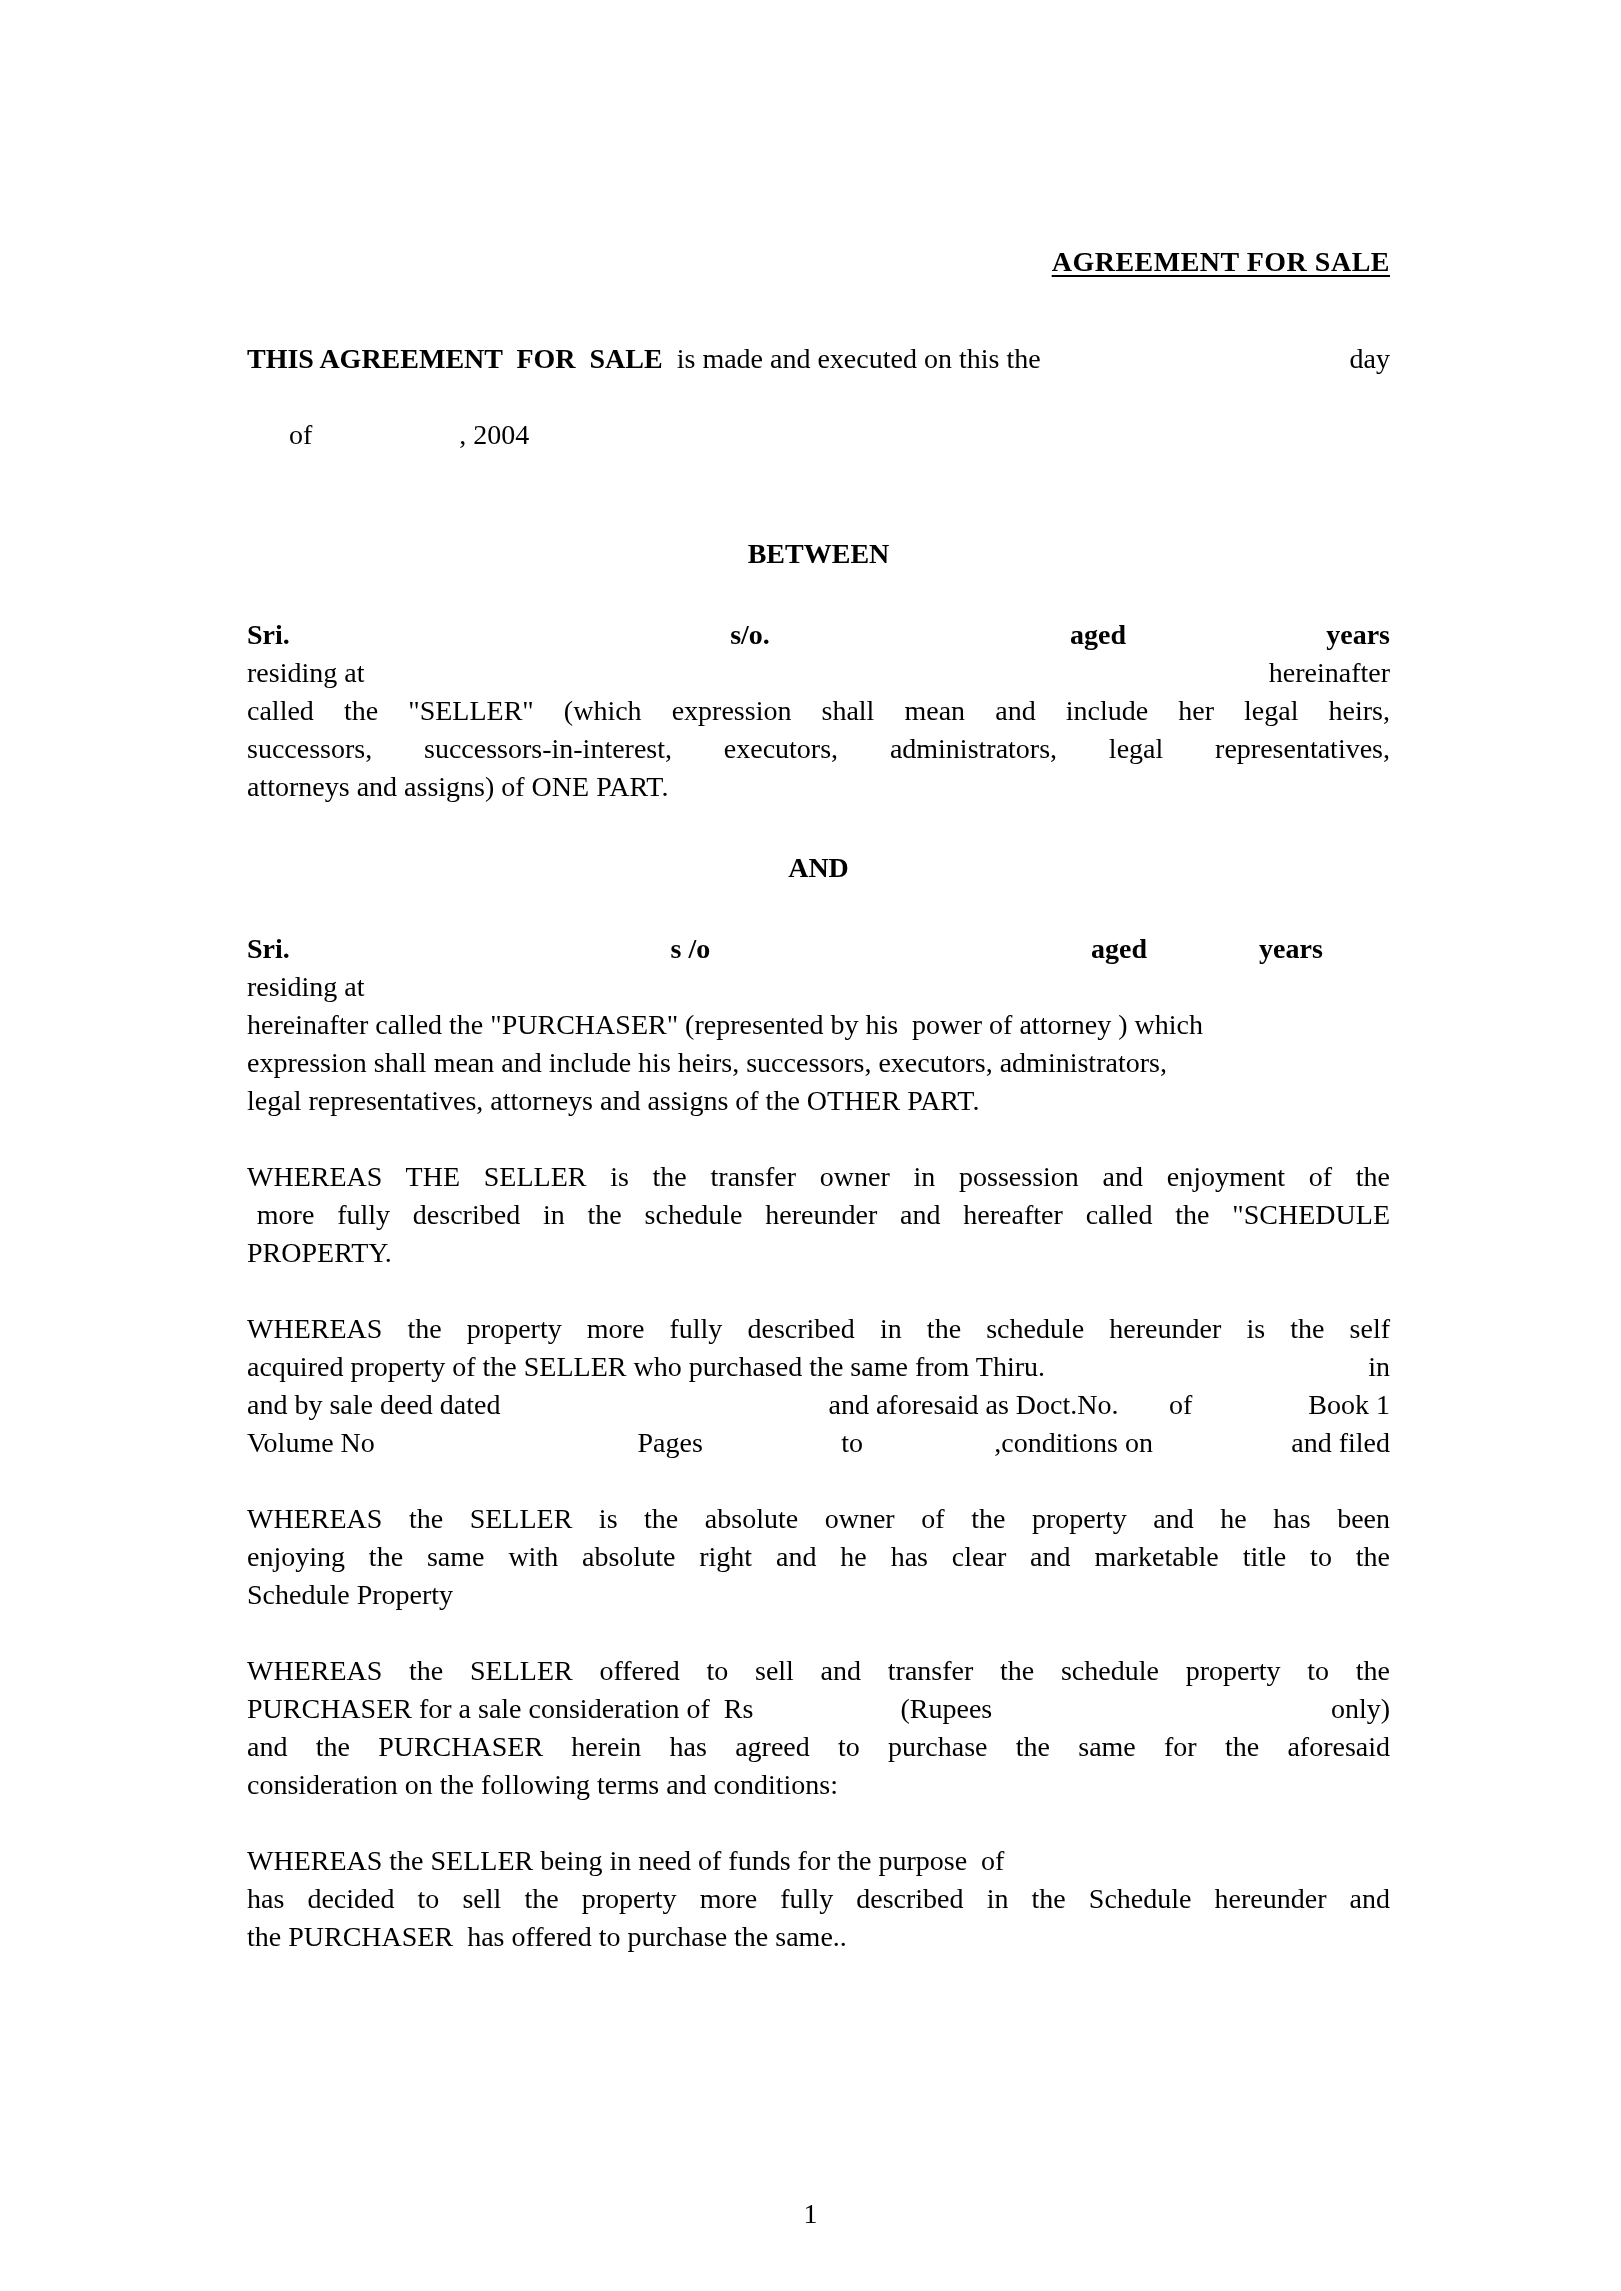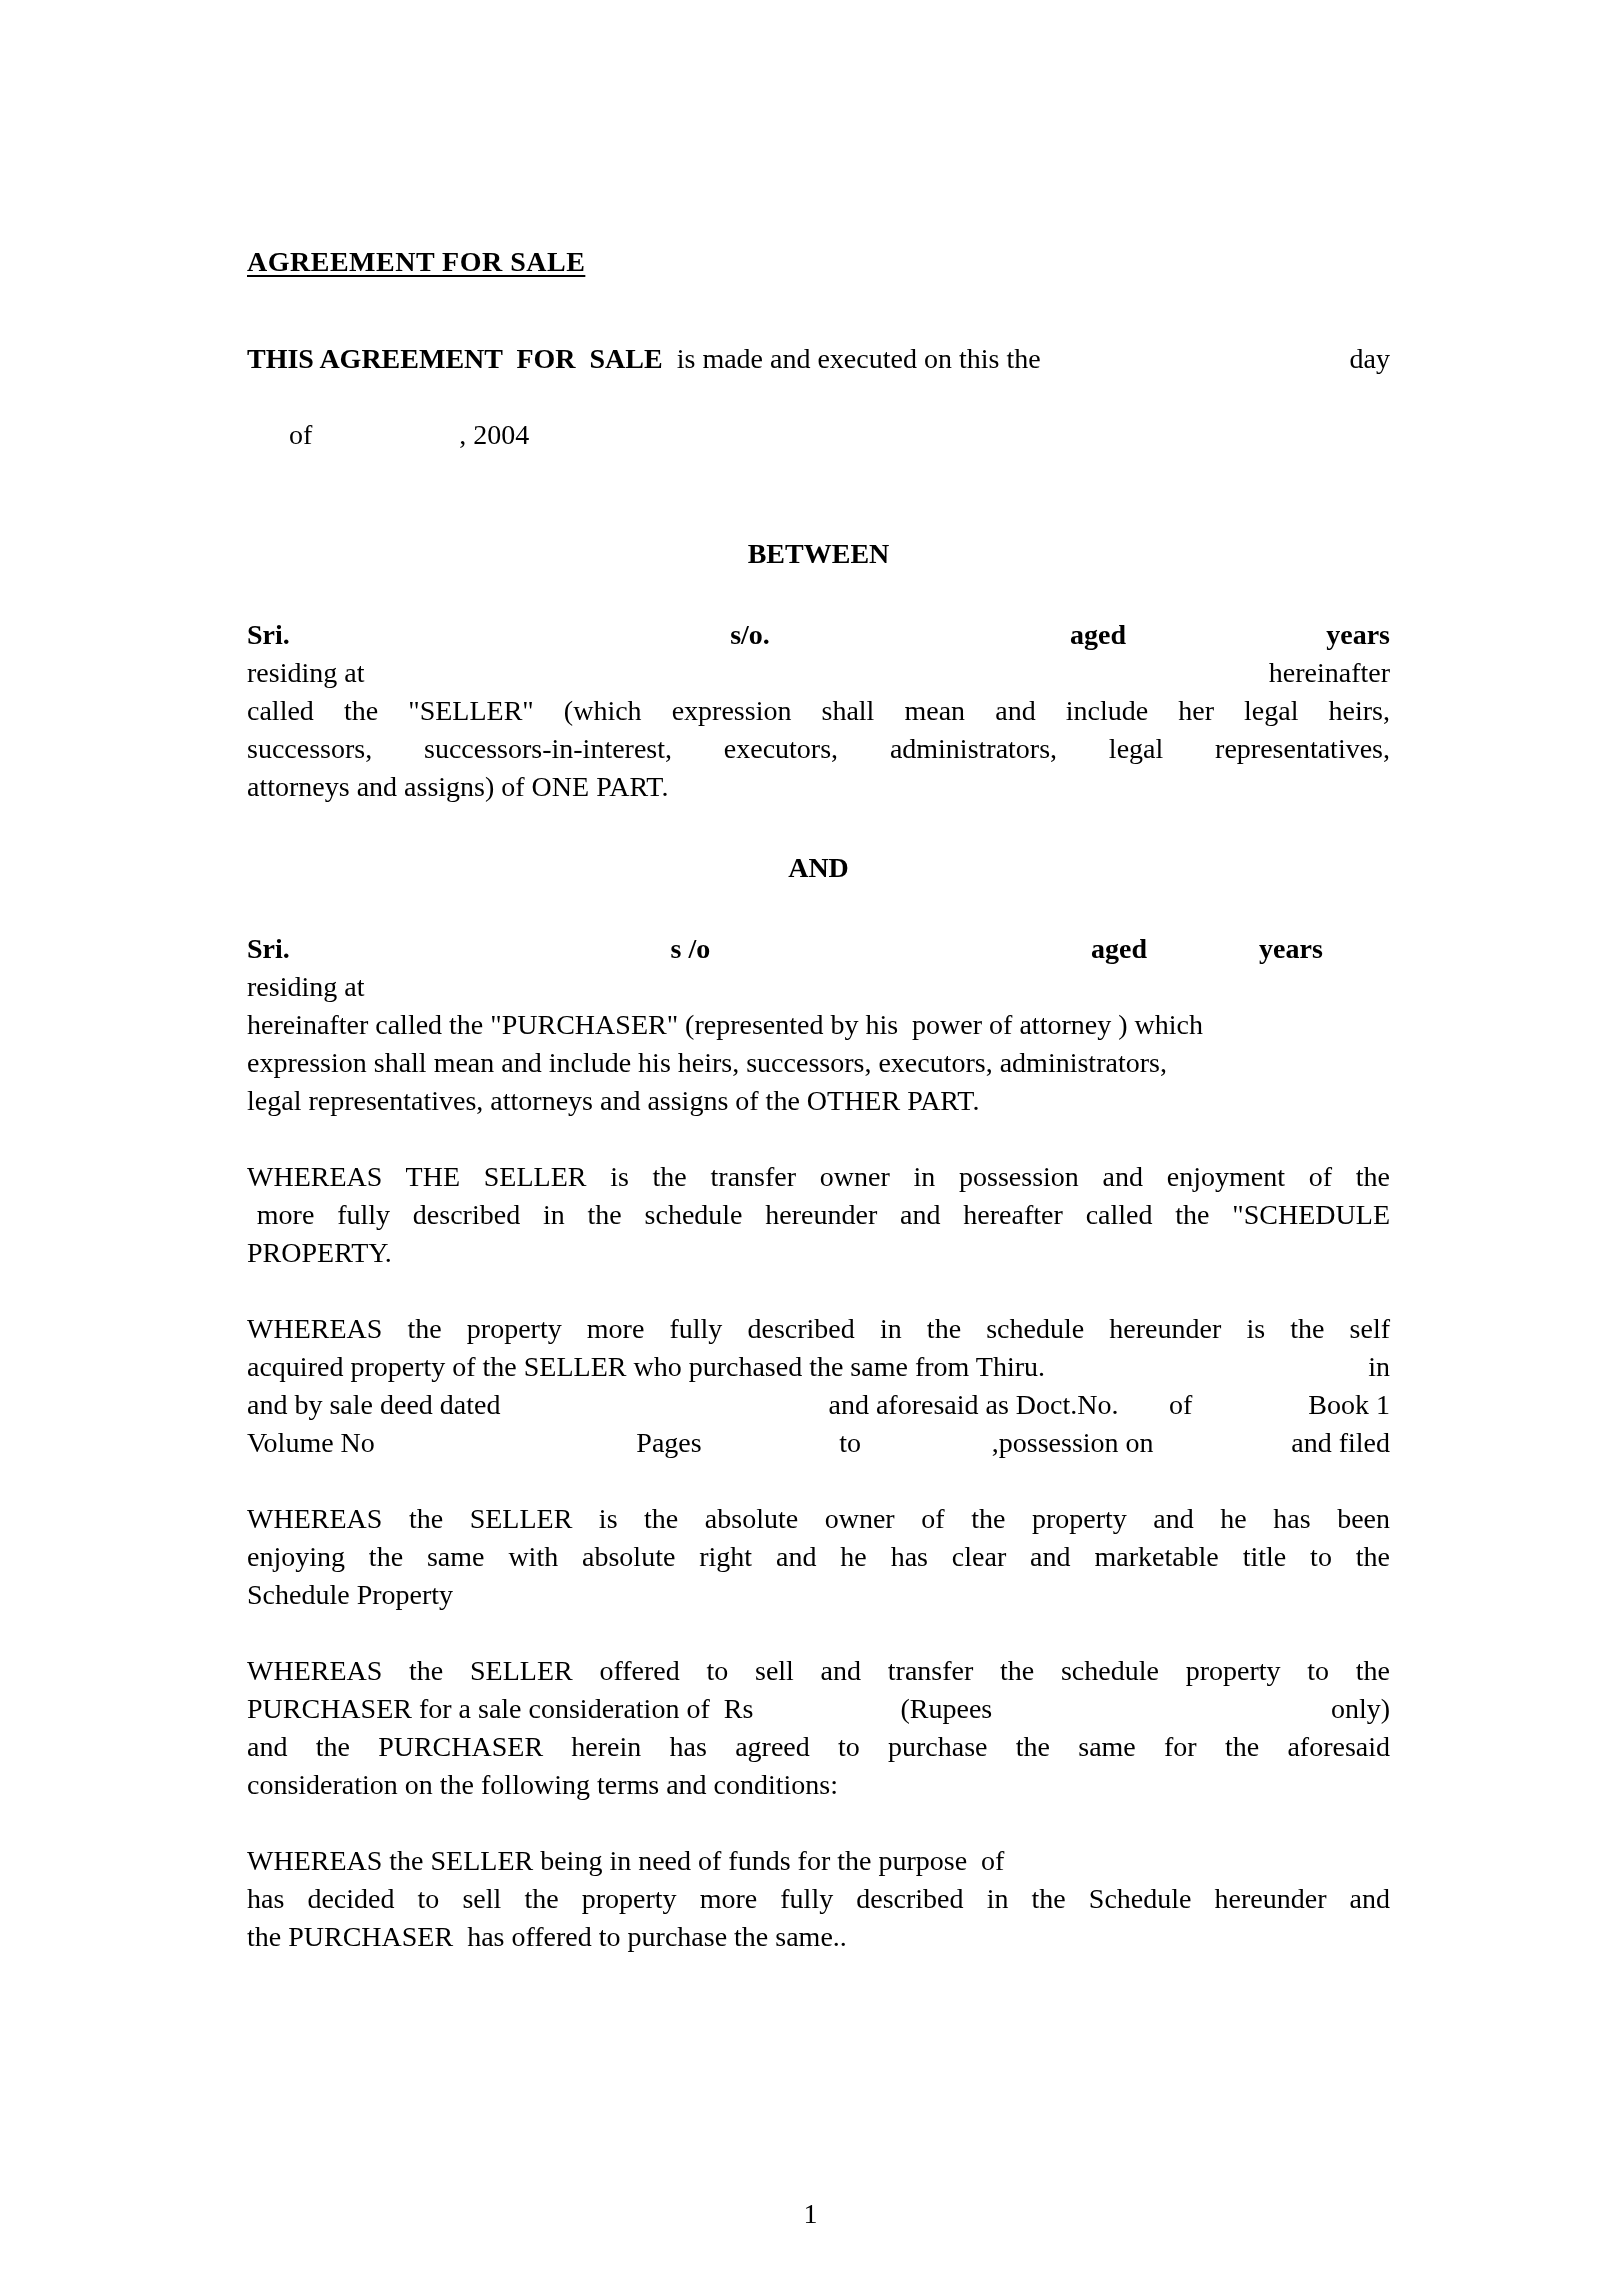--- a/index.html
+++ b/index.html
@@ -10,21 +10,21 @@
     height: 2292px;
     background: #ffffff;
     color: #000000;
     font-family: "Liberation Serif", "DejaVu Serif", serif;
     font-size: 28px;
     line-height: 38px;
     padding: 243px 231px 0 247px;
     overflow: hidden;
   }
   .title {
-    text-align: left;
+    text-align: right;
     font-weight: bold;
     text-decoration: underline;
     text-underline-offset: 3.9px;
     margin-bottom: 59px;
     letter-spacing: 0.5px;
   }
   .heading {
     text-align: center;
     font-weight: bold;
     margin: 43px 0;
@@ -129,21 +129,21 @@
       <span class="sp" style="flex-grow:2.3"></span>
       <span>Book 1</span>
     </div>
     <div class="ln fx">
       <span>Volume No</span>
       <span class="sp" style="flex-grow:1.9"></span>
       <span>Pages</span>
       <span class="sp" style="flex-grow:1"></span>
       <span>to</span>
       <span class="sp" style="flex-grow:0.95"></span>
-      <span>,possession on</span>
+      <span>,conditions on</span>
       <span class="sp" style="flex-grow:1"></span>
       <span>and filed</span>
     </div>
   </div>
 
   <div class="para">
     <div class="ln just">WHEREAS the SELLER is the absolute owner of the property and he has been</div>
     <div class="ln just">enjoying the same with absolute right and he  has clear and marketable title to the</div>
     <div class="ln">Schedule Property</div>
   </div>

